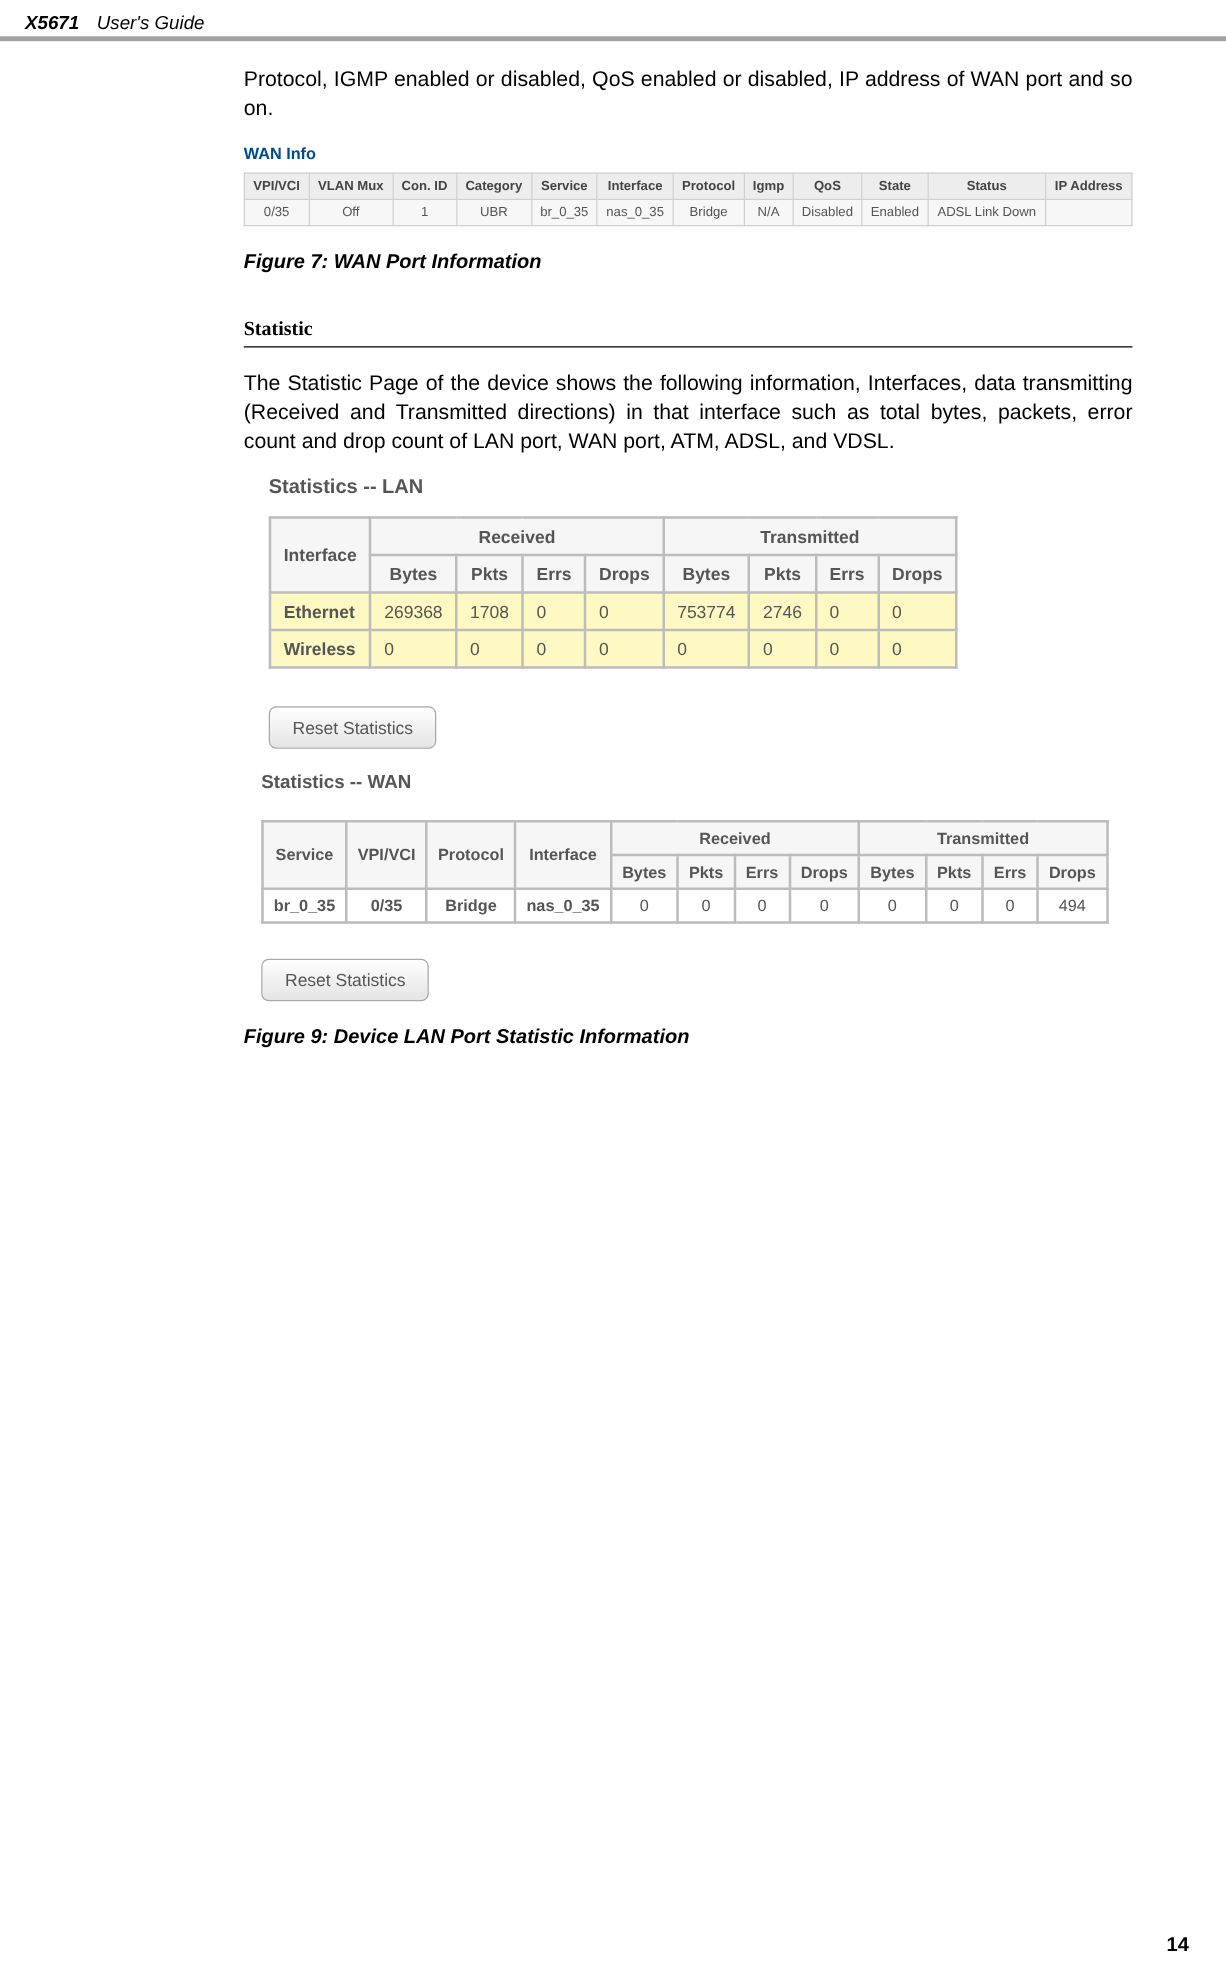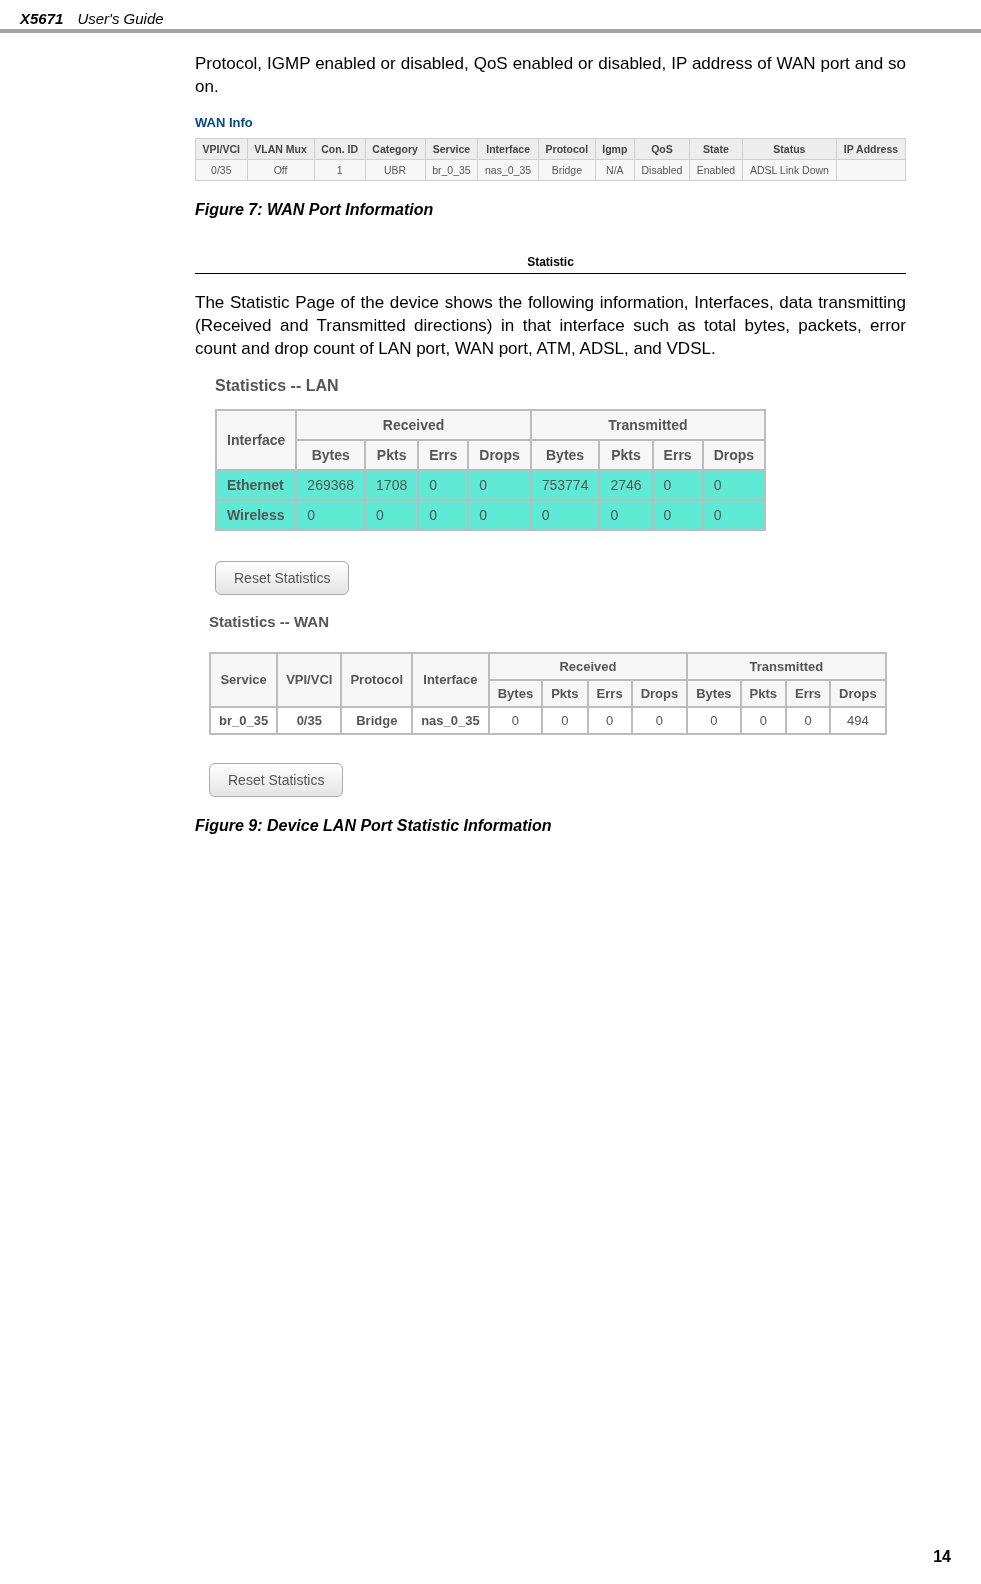--- a/index.html
+++ b/index.html
@@ -18,34 +18,34 @@
     border-bottom: 4px solid #a3a3a3;
     margin-bottom: 20px;
   }
   .page-hdr-title { font-weight: bold; font-style: italic; font-size: 15px; }
   .page-hdr-sub { font-style: italic; font-size: 15px; margin-left: 14px; }
   .content {
     padding: 0 75px 0 195px;
   }
   .body-text { font-size: 17px; line-height: 1.35; text-align: justify; margin-bottom: 16px; }
   .fig-caption { font-weight: bold; font-style: italic; font-size: 16px; margin: 20px 0 36px 0; }
-  .section-heading { font-weight: bold; font-size: 12px; font-family: Liberation Sans, sans-serif; padding-bottom: 4px; border-bottom: 1.5px solid #000; margin: 30px 0 18px 0; text-align: center; }
+  .section-heading { font-weight: bold; font-size: 16px; font-family: Liberation Serif, serif; padding-bottom: 4px; border-bottom: 1.5px solid #000; margin: 30px 0 18px 0; }
 
   
   .wan-info-block { margin: 8px 0 10px 0; }
   .wan-info-label { color: #004a8f; font-weight: bold; font-size: 13px; margin-bottom: 8px; }
   .wan-table { border-collapse: collapse; width: 100%; font-size: 10.5px; }
   .wan-table th, .wan-table td { border: 1px solid #d0d0d0; padding: 4px 6px; text-align: center; color: #555; background:#f7f7f7; }
   .wan-table th { background: #ededed; font-weight: bold; color:#444; }
 
   
   .lan-fig { margin: 10px 0 6px 20px; width: 640px; }
   .lan-title { font-weight: bold; font-size: 16px; color: #555; font-family: Verdana, Arial, sans-serif; margin-bottom: 14px; }
   .lan-table { border-collapse: collapse; font-family: Verdana, Arial, sans-serif; font-size: 14px; }
-  .lan-table th, .lan-table td { border: 2px solid #bcbcbc; padding: 6px 10px; color:#555; background:#5eead4; }
+  .lan-table th, .lan-table td { border: 2px solid #bcbcbc; padding: 6px 10px; color:#555; background:#fef9c3; }
   .lan-table th { font-weight: bold; background:#f6f6f6; }
   .lan-table td.iface { font-weight: bold; }
   .reset-btn-wrap { margin-top: 30px; }
   .reset-btn {
     display:inline-block; font-family: Verdana, Arial, sans-serif; font-size:14px; color:#555;
     padding: 8px 18px; border: 1px solid #a8a8a8; border-radius: 6px;
     background: linear-gradient(#fefefe,#e4e4e4);
   }
 
   

